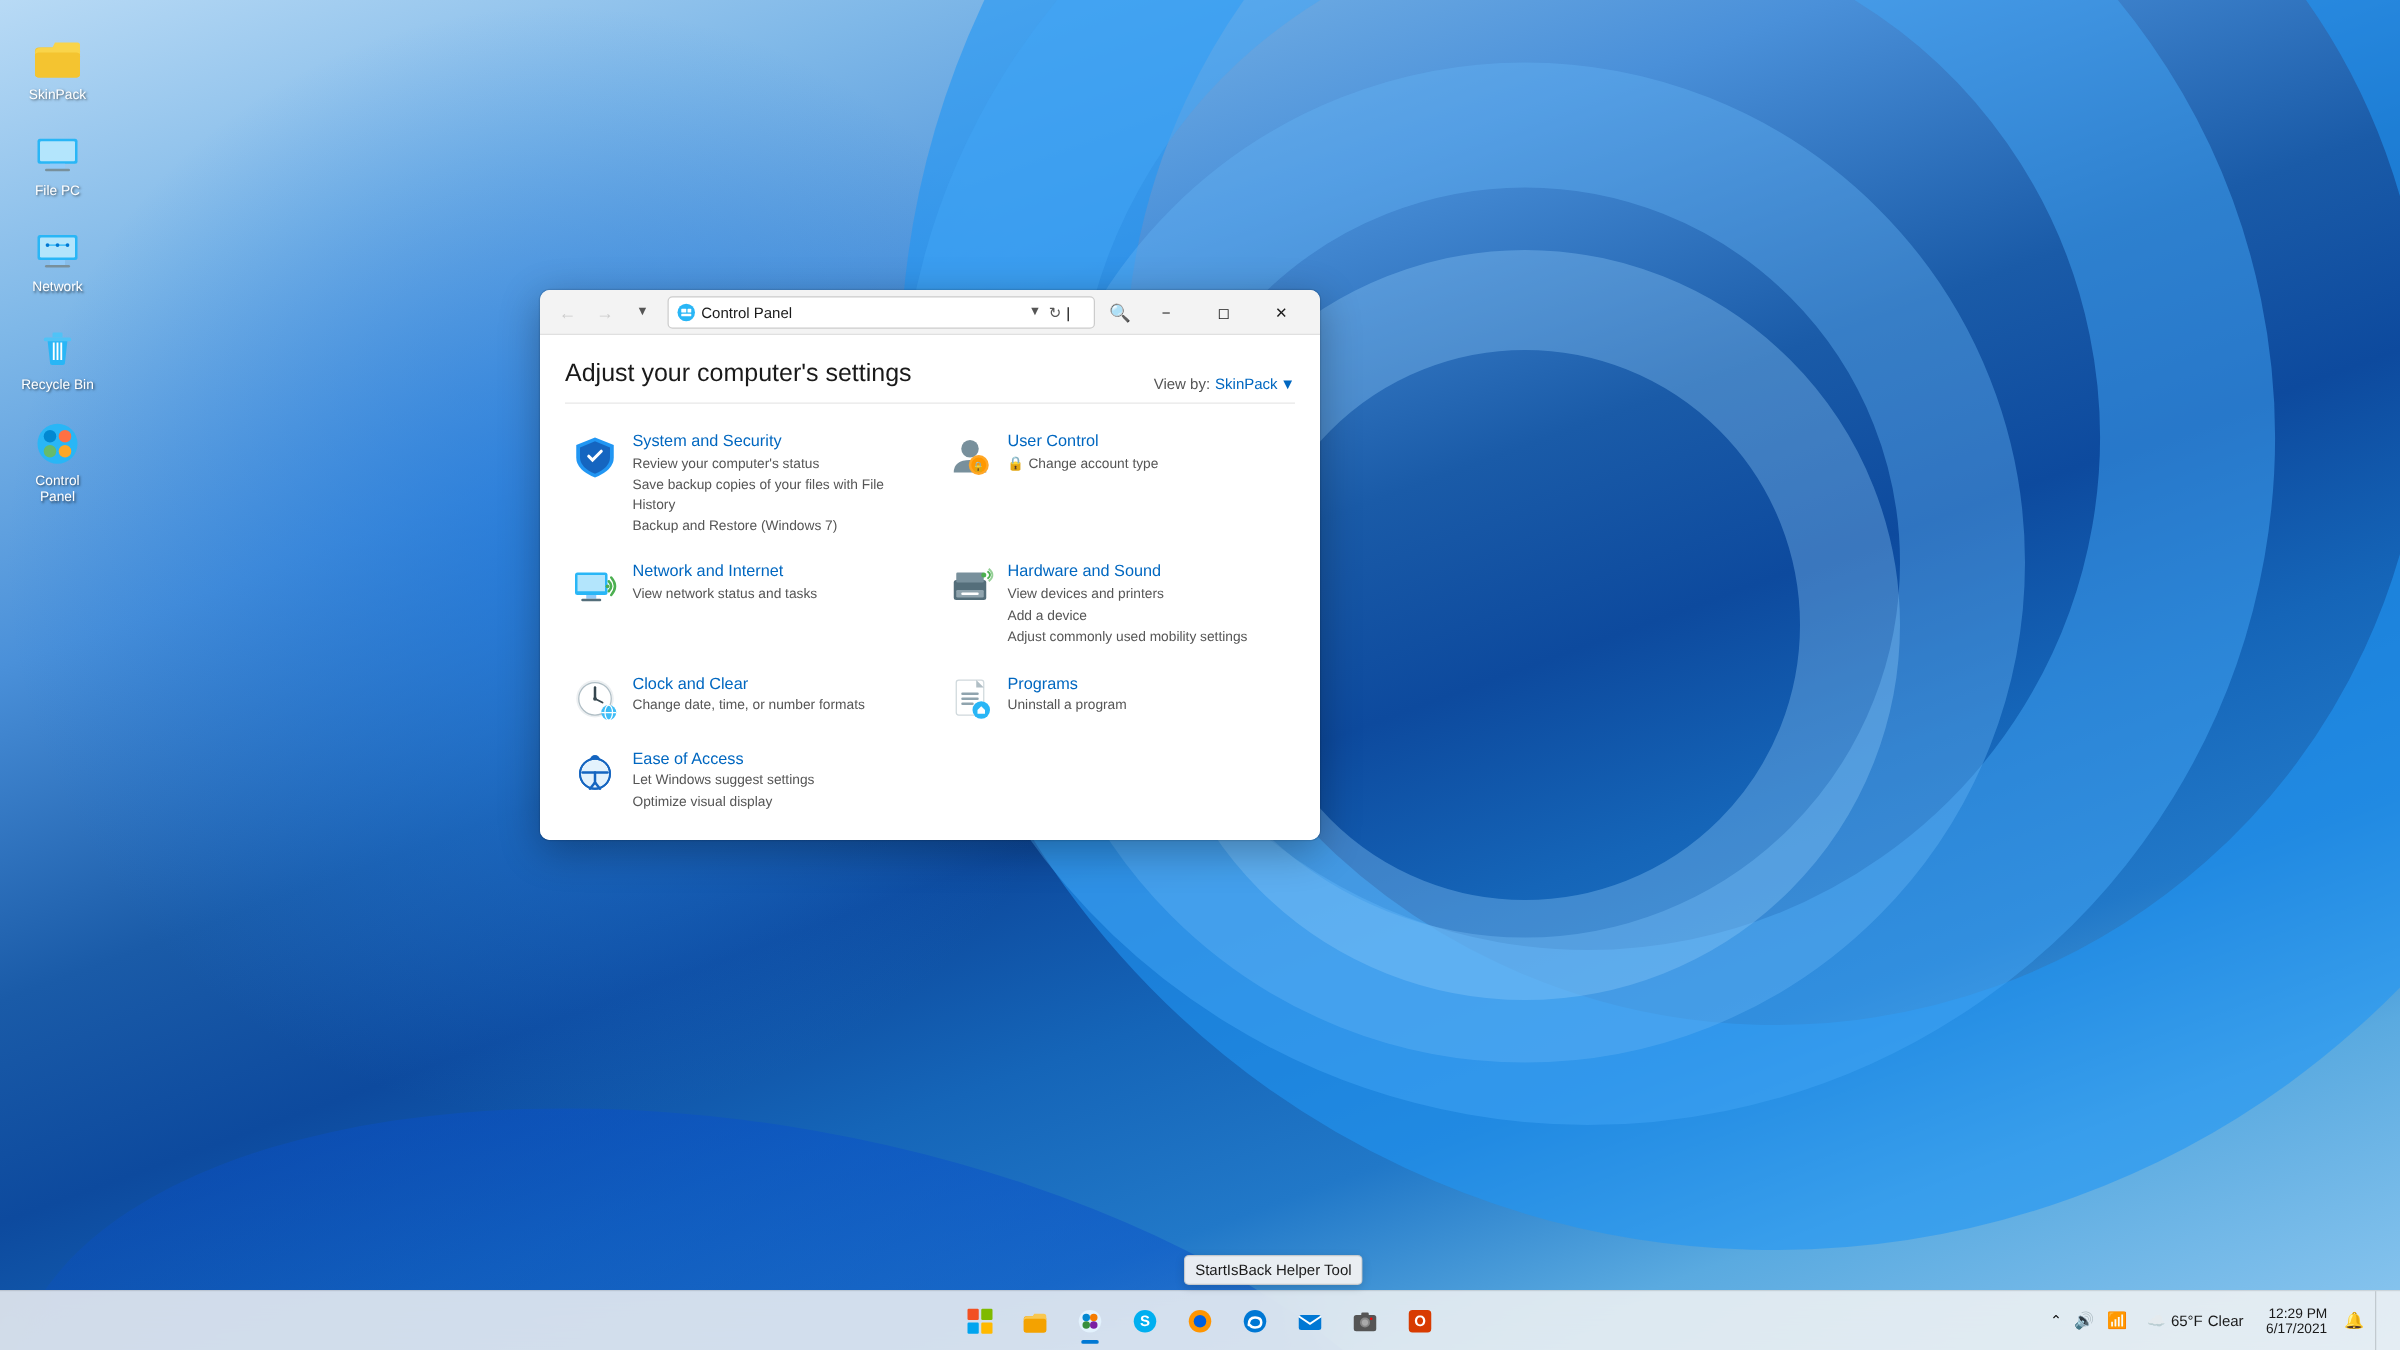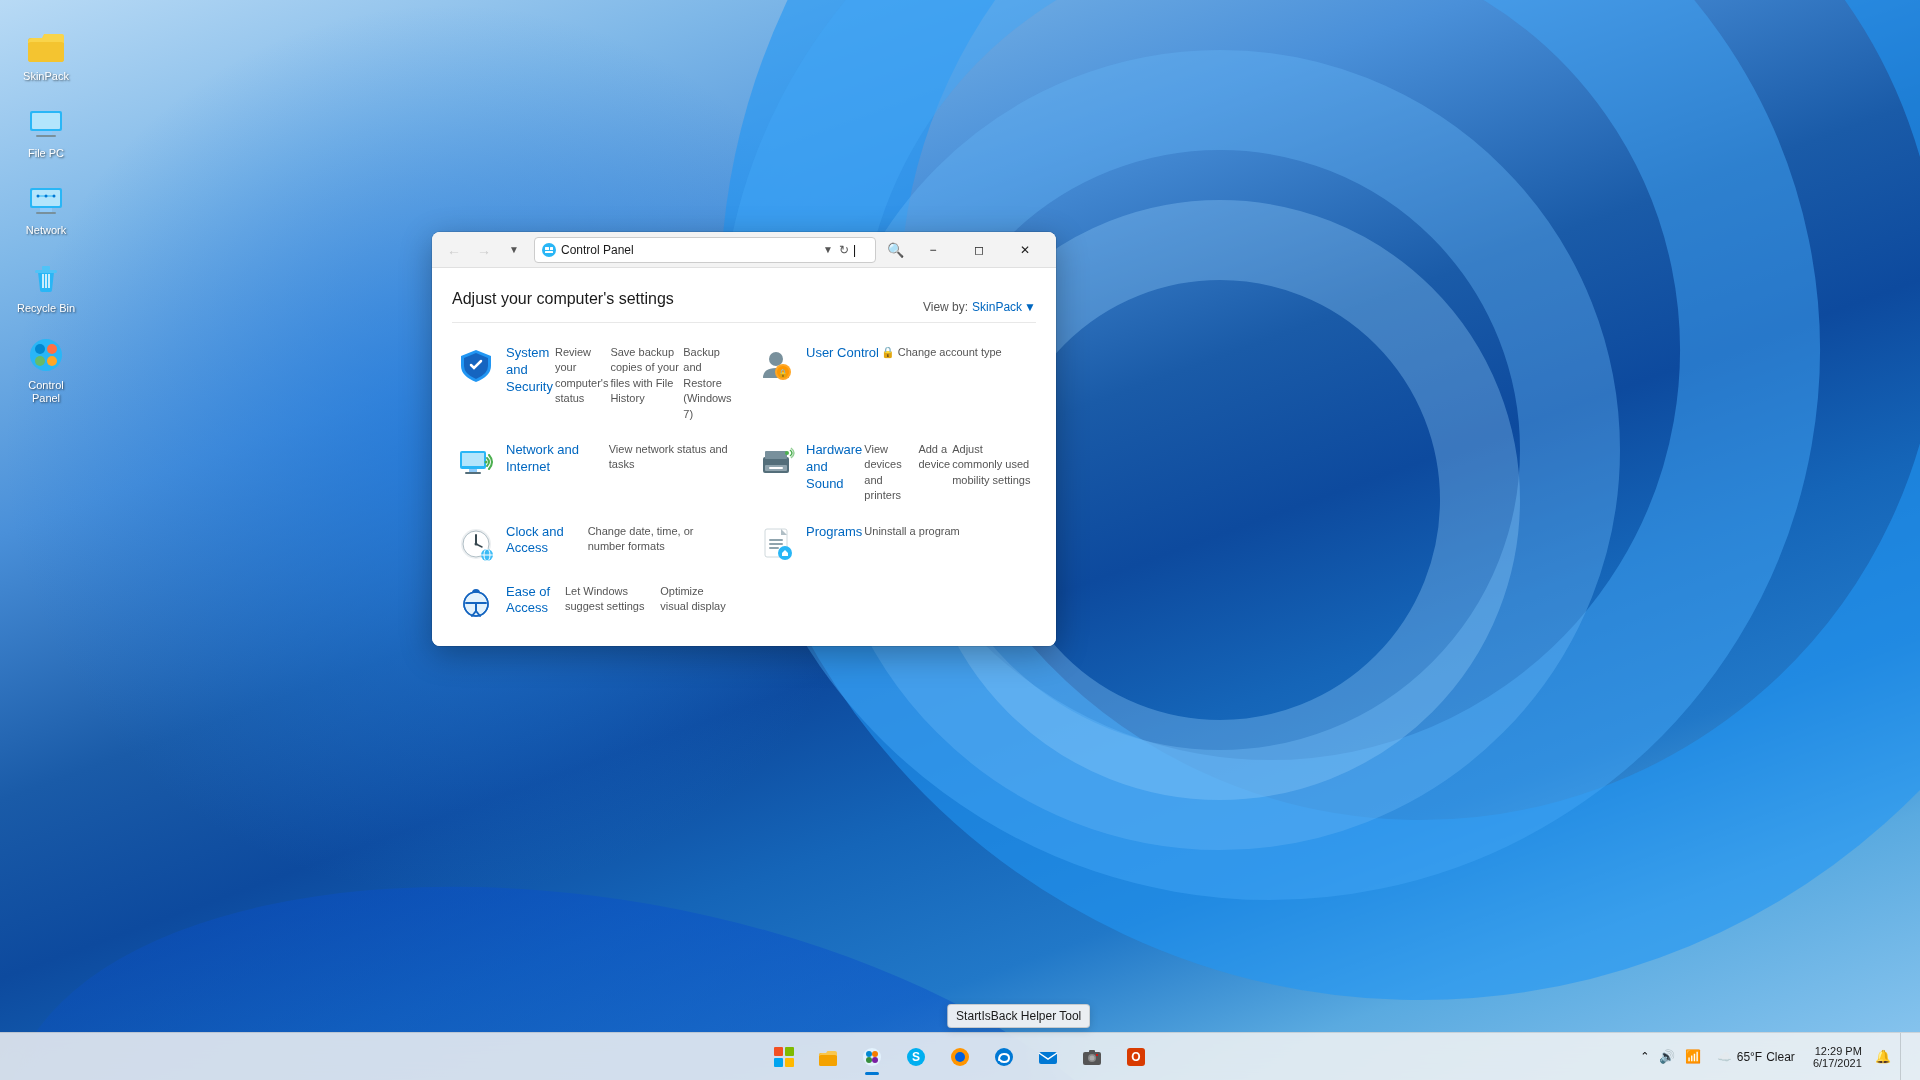--- a/index.html
+++ b/index.html
@@ -315,21 +315,21 @@
     .content-header {
       display: flex;
       justify-content: space-between;
       align-items: center;
       margin-bottom: 16px;
       padding-bottom: 8px;
       border-bottom: 1px solid #e8e8e8;
     }
 
     .adjust-title {
-      font-size: 16px;
+      font-size: 20px;
       color: #1a1a1a;
       font-weight: 400;
     }
 
     .view-by {
       display: flex;
       align-items: center;
       gap: 4px;
       font-size: 12px;
       color: #555;
@@ -364,21 +364,21 @@
       width: 40px; height: 40px;
       flex-shrink: 0;
       display: flex;
       align-items: center;
       justify-content: center;
       font-size: 28px;
     }
 
     .category-text {
       display: flex;
-      flex-direction: row;
+      flex-direction: column;
       gap: 2px;
     }
 
     .category-name {
       font-size: 13px;
       color: #0067c0;
       font-weight: 400;
       cursor: pointer;
       line-height: 1.3;
     }
@@ -658,21 +658,21 @@
             <line x1="19" y1="19" x2="19" y2="10" stroke="#37474f" stroke-width="2" stroke-linecap="round"></line>
             <line x1="19" y1="19" x2="25" y2="22" stroke="#37474f" stroke-width="1.5" stroke-linecap="round"></line>
             <circle cx="19" cy="19" r="1.5" fill="#37474f"></circle>
 
             <circle cx="30" cy="30" r="6" fill="#29b6f6" opacity="0.9"></circle>
             <ellipse cx="30" cy="30" rx="3" ry="6" fill="none" stroke="white" stroke-width="1"></ellipse>
             <line x1="24" y1="30" x2="36" y2="30" stroke="white" stroke-width="1"></line>
           </svg>
         </div>
         <div class="category-text">
-          <span class="category-name">Clock and Access</span>
+          <span class="category-name">Clock and Clear</span>
           <span class="category-sub">Change date, time, or number formats</span>
         </div>
       </div>
 
       <div class="category-item">
         <div class="category-icon">
           <svg width="38" height="38" viewBox="0 0 38 38">
 
             <rect x="8" y="4" width="22" height="28" rx="2" fill="#eceff1"></rect>
             <rect x="8" y="4" width="22" height="28" rx="2" fill="white" stroke="#cfd8dc" stroke-width="1"></rect>

